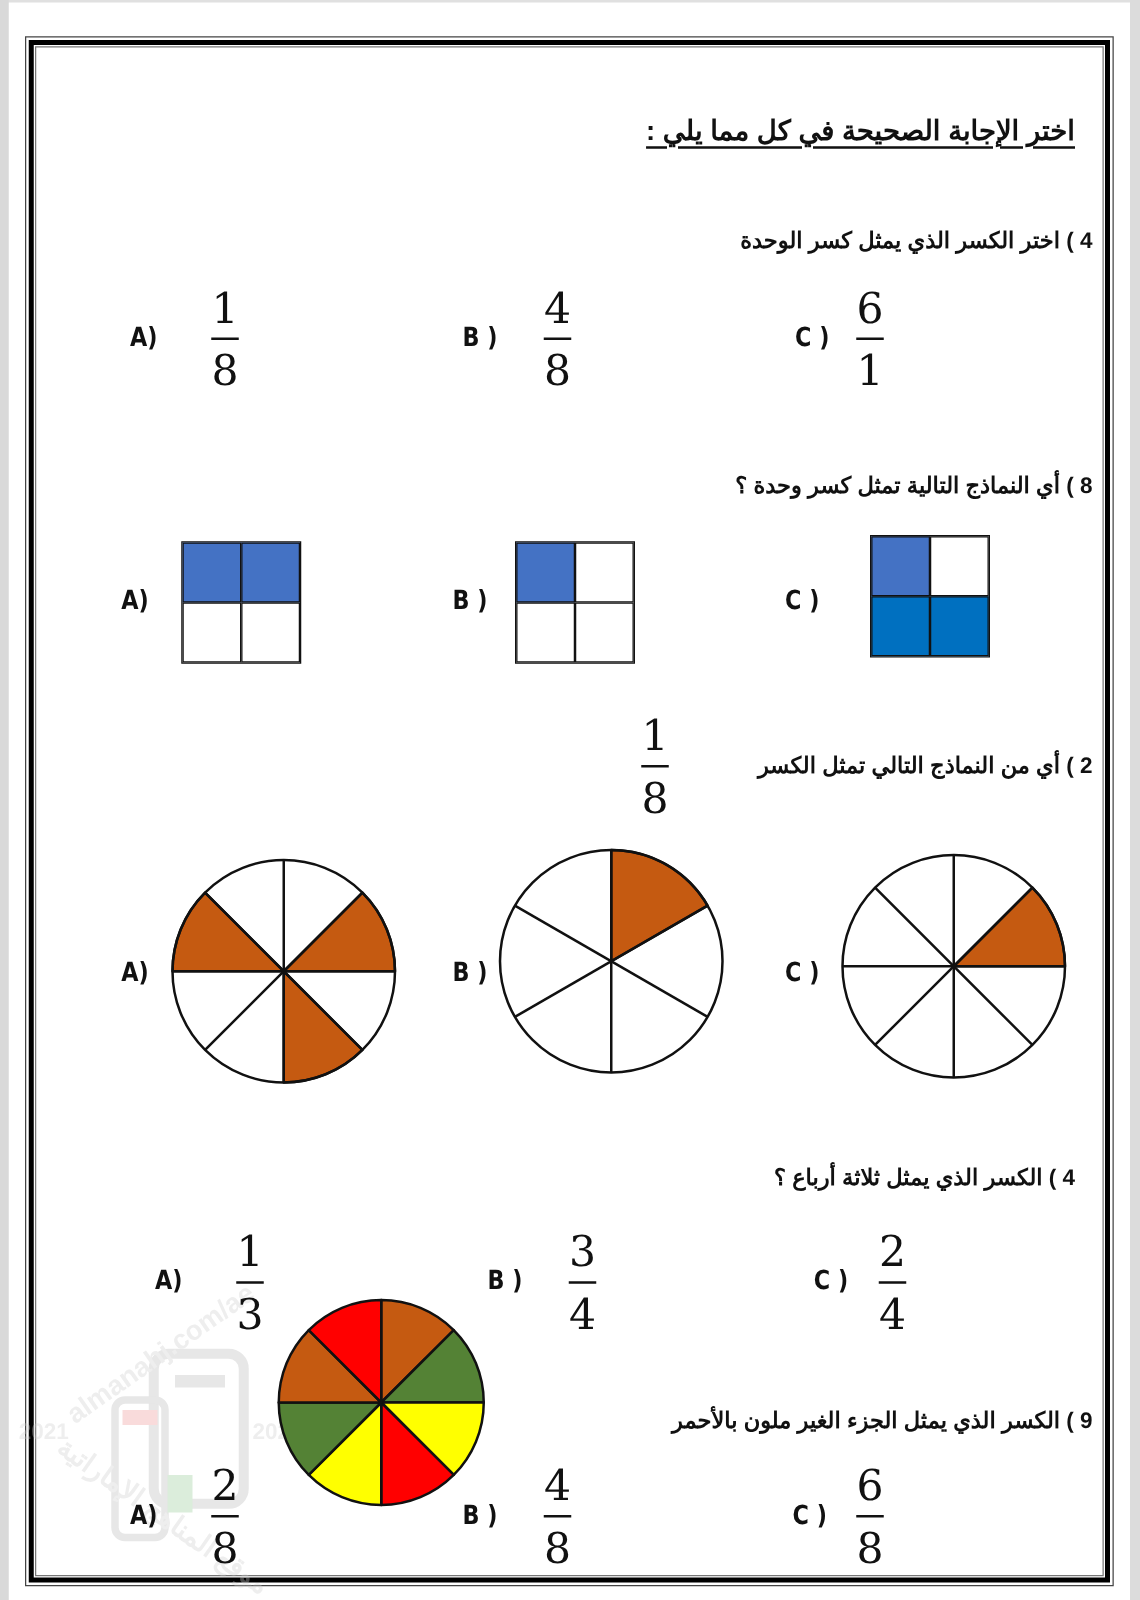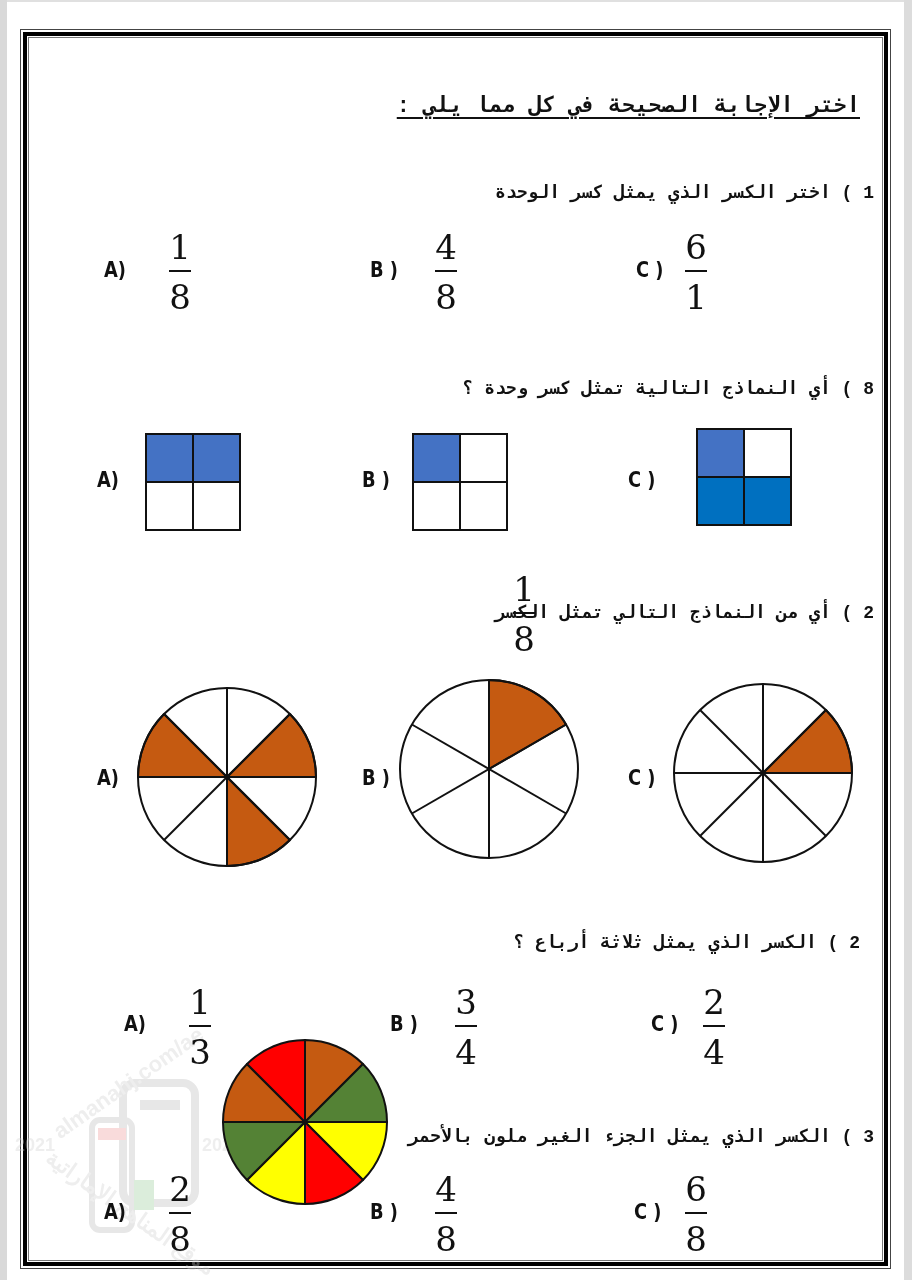--- a/index.html
+++ b/index.html
@@ -18,21 +18,21 @@
   .frame-thick {
     position: absolute; left: 23px; top: 32px; width: 865px; height: 1234px;
     border: 4px solid #000; box-sizing: border-box;
   }
   .frame-inner {
     position: absolute; left: 28px; top: 37px; width: 855px; height: 1224px;
     border: 1px solid #777; box-sizing: border-box;
   }
   .rtl {
     position: absolute; direction: rtl; text-align: center; white-space: nowrap;
-    font-weight: bold; color: #111; font-family: Liberation Mono, monospace;
+    font-weight: bold; color: #111;
   }
   .main-title {
     right: 52px; top: 92px; font-size: 22px; text-decoration: underline;
     text-decoration-thickness: 2px; text-underline-offset: 5px;
   }
   .q-title { right: 38px; font-size: 18px; }
   .opt-label {
     position: absolute; font-family: "DejaVu Sans", sans-serif; font-weight: bold;
     font-size: 21px; color: #111; transform: scaleX(0.85); transform-origin: left center;
   }
@@ -75,21 +75,21 @@
     <rect x="124" y="130" width="20" height="30" fill="#9c9"></rect>
   </svg>
   <div class="wm-text" style="left:30px; top:20px; font-size:22px; transform: rotate(-35deg);">almanahj.com/ae</div>
   <div class="wm-text" style="left:5px; top:85px; font-size:18px;">2021</div>
   <div class="wm-text" style="left:192px; top:85px; font-size:18px;">2025</div>
   <div class="wm-text" style="left:20px; top:150px; font-size:22px; direction: rtl; transform: rotate(35deg);">موقع المناهج الإماراتية</div>
 </div>
 
 <div class="rtl main-title">اختر الإجابة الصحيحة في كل مما يلي :</div>
 
-<div class="rtl q-title" style="top:181px;">1 )  اختر الكسر الذي يمثل كسر الوحدة</div>
+<div class="rtl q-title" style="top:181px;">4 )  اختر الكسر الذي يمثل كسر الوحدة</div>
 
 <div class="opt-label" style="left:104px; top:258px;">A)</div>
 <div class="frac" style="left:160px; top:230px;">
   <span class="num">1</span>
   <span class="bar"></span>
   <span class="den">8</span>
 </div>
 
 <div class="opt-label" style="left:370px; top:258px;">B )</div>
 <div class="frac" style="left:426px; top:230px;">
@@ -169,21 +169,21 @@
   <g stroke="#111" stroke-width="2" stroke-linejoin="round">
     <path d="M0 0 L62.93 -62.93 A89 89 0 0 1 89 0 Z" fill="#C55A11"></path>
     <circle cx="0" cy="0" r="89" fill="none"></circle>
     <line x1="0" y1="-89" x2="0" y2="89"></line>
     <line x1="-89" y1="0" x2="89" y2="0"></line>
     <line x1="-62.93" y1="-62.93" x2="62.93" y2="62.93"></line>
     <line x1="62.93" y1="-62.93" x2="-62.93" y2="62.93"></line>
   </g>
 </svg>
 
-<div class="rtl q-title" style="right:52px; top:931px;">2 ) الكسر الذي يمثل ثلاثة أرباع ؟</div>
+<div class="rtl q-title" style="right:52px; top:931px;">4 ) الكسر الذي يمثل ثلاثة أرباع ؟</div>
 
 <div class="opt-label" style="left:124px; top:1012px;">A)</div>
 <div class="frac" style="left:180px; top:985px;">
   <span class="num">1</span>
   <span class="bar"></span>
   <span class="den">3</span>
 </div>
 
 <div class="opt-label" style="left:390px; top:1012px;">B )</div>
 <div class="frac" style="left:446px; top:985px;">
@@ -206,21 +206,21 @@
     <path d="M0 0 L57.98 -57.98 A82 82 0 0 1 82 0 Z" fill="#548235"></path>
     <path d="M0 0 L82 0 A82 82 0 0 1 57.98 57.98 Z" fill="#FFFF00"></path>
     <path d="M0 0 L57.98 57.98 A82 82 0 0 1 0 82 Z" fill="#FF0000"></path>
     <path d="M0 0 L0 82 A82 82 0 0 1 -57.98 57.98 Z" fill="#FFFF00"></path>
     <path d="M0 0 L-57.98 57.98 A82 82 0 0 1 -82 0 Z" fill="#548235"></path>
     <path d="M0 0 L-82 0 A82 82 0 0 1 -57.98 -57.98 Z" fill="#C55A11"></path>
     <path d="M0 0 L-57.98 -57.98 A82 82 0 0 1 0 -82 Z" fill="#FF0000"></path>
   </g>
 </svg>
 
-<div class="rtl q-title" style="right:38px; top:1125px;">3 )  الكسر الذي يمثل الجزء الغير ملون بالأحمر</div>
+<div class="rtl q-title" style="right:38px; top:1125px;">9 )  الكسر الذي يمثل الجزء الغير ملون بالأحمر</div>
 
 <div class="opt-label" style="left:104px; top:1200px;">A)</div>
 <div class="frac" style="left:160px; top:1172px;">
   <span class="num">2</span>
   <span class="bar"></span>
   <span class="den">8</span>
 </div>
 
 <div class="opt-label" style="left:370px; top:1200px;">B )</div>
 <div class="frac" style="left:426px; top:1172px;">

